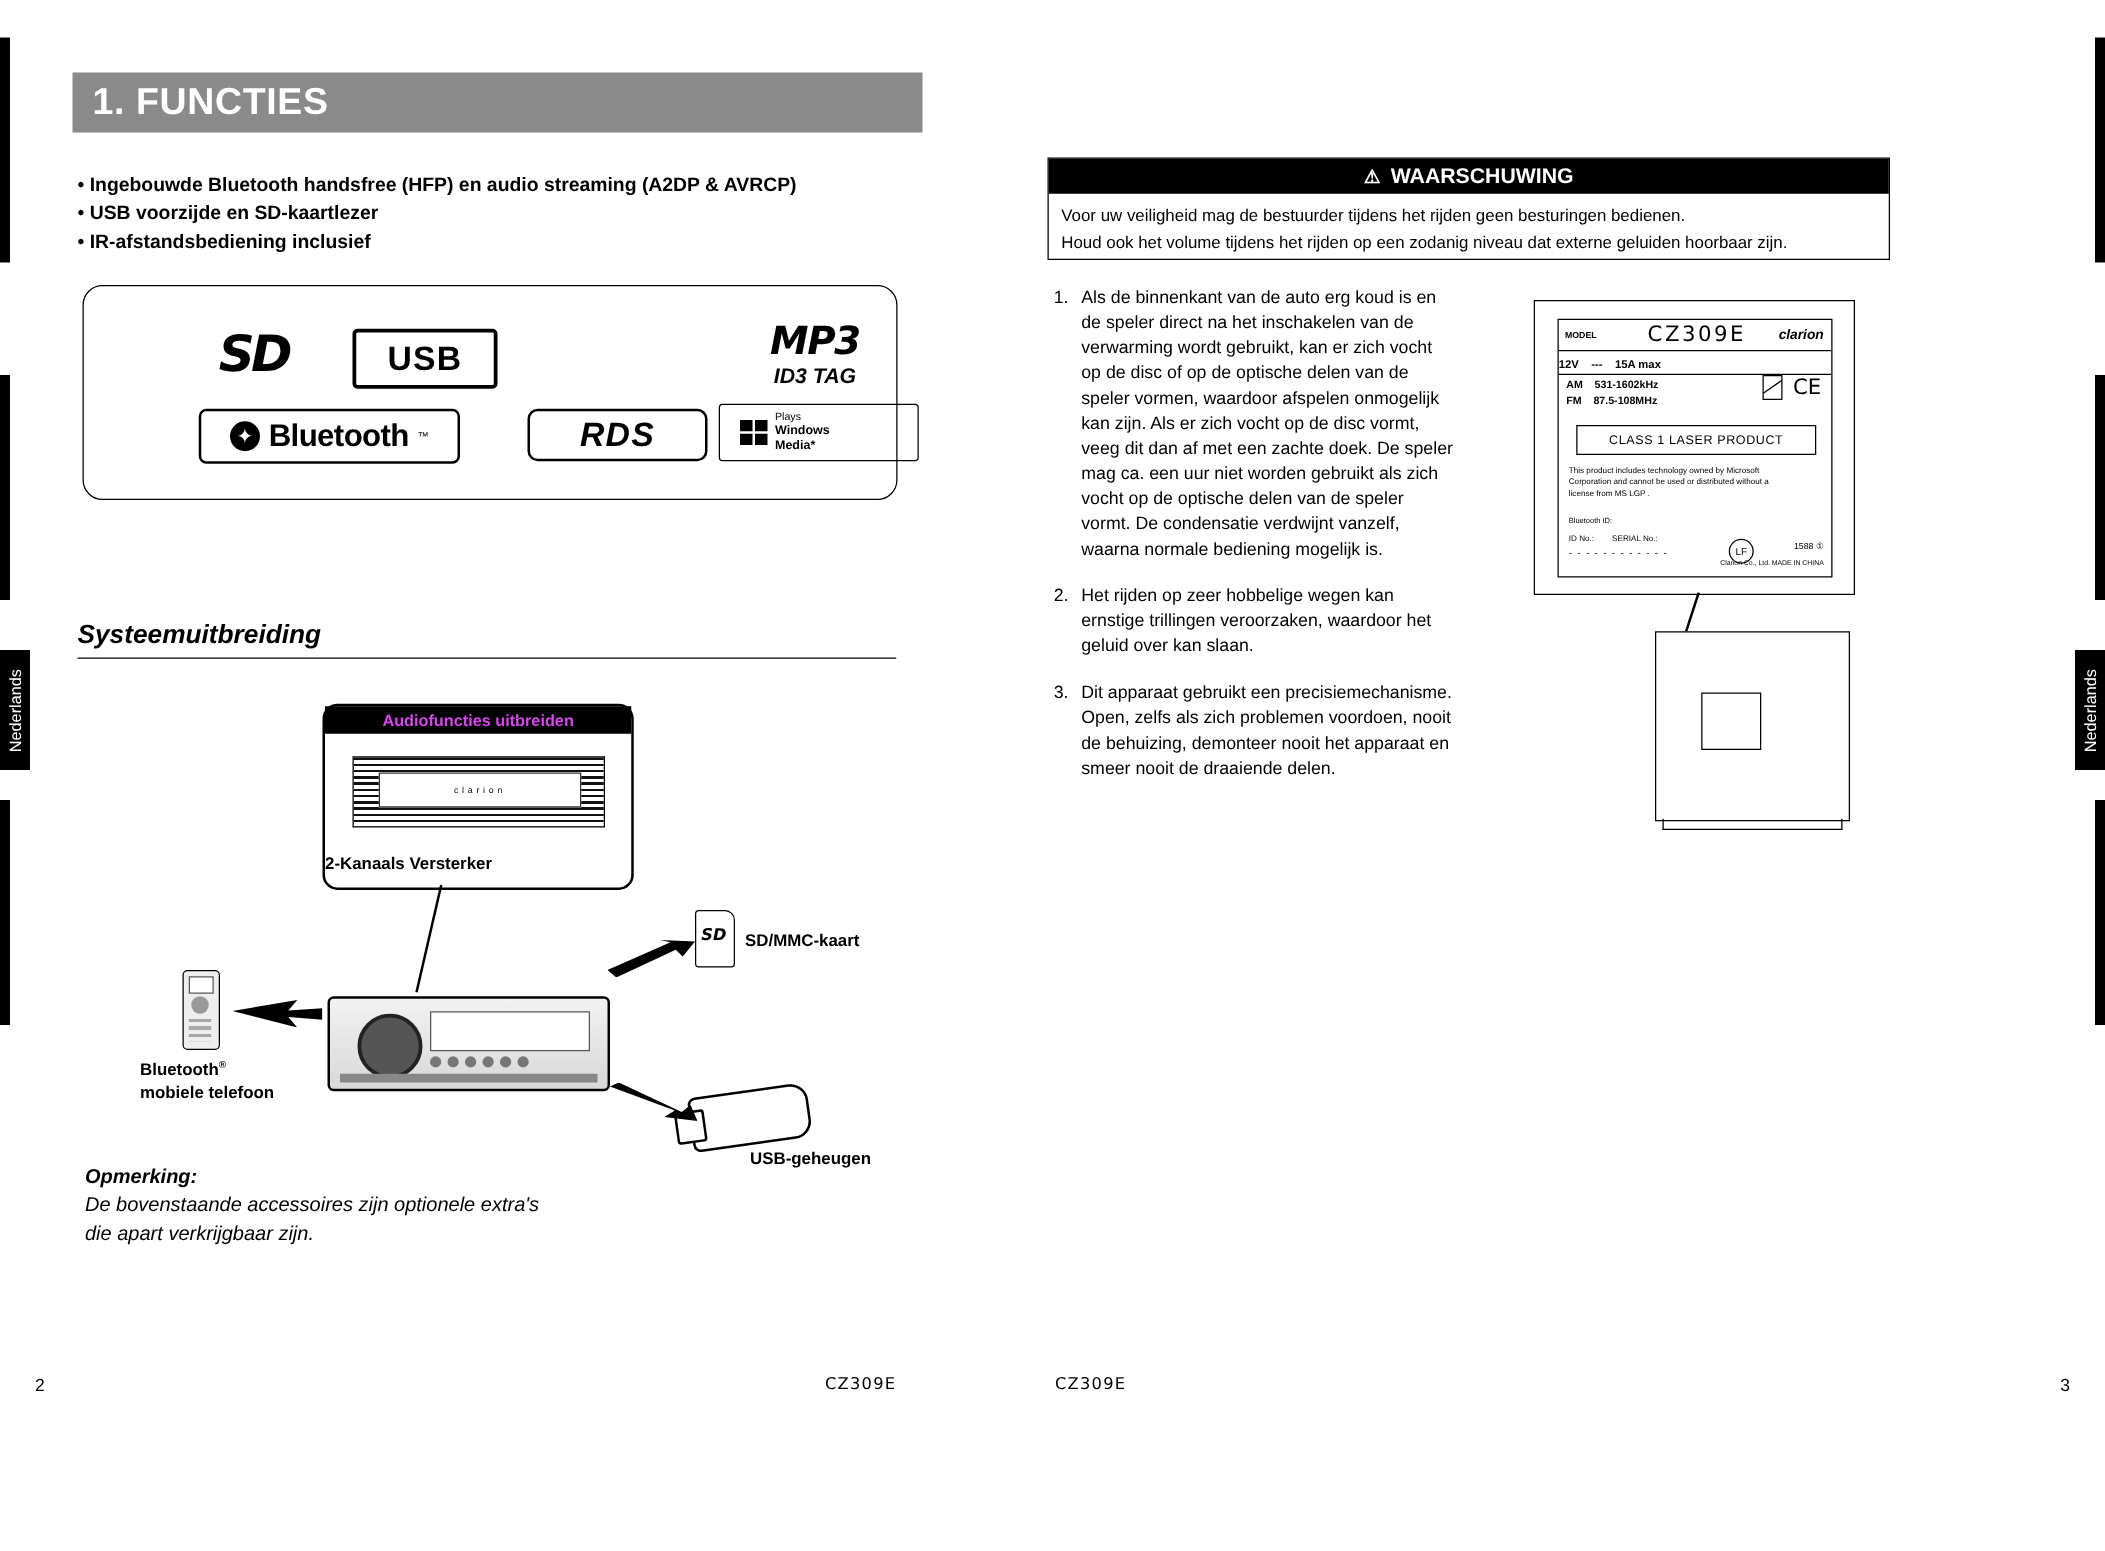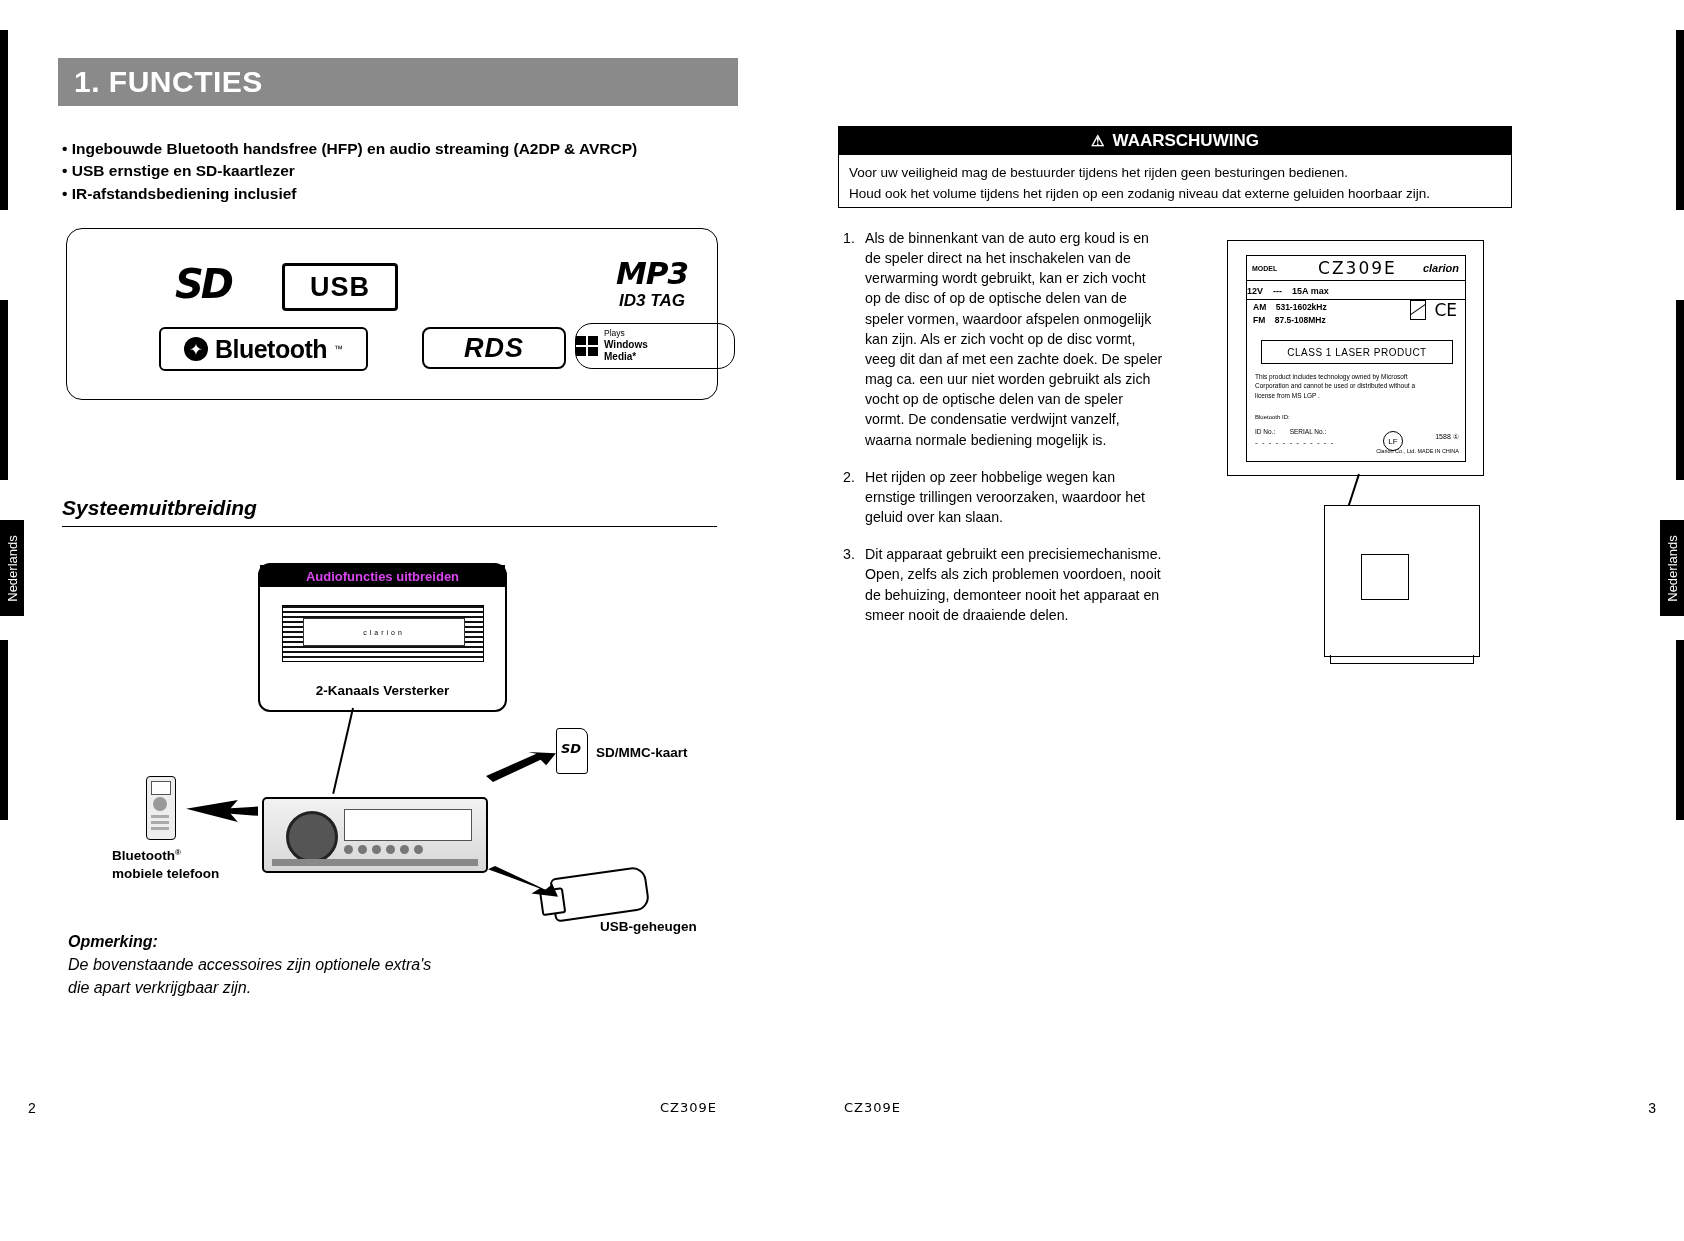--- a/index.html
+++ b/index.html
@@ -169,23 +169,23 @@
   .logo-rds span {
     font-size: 27px;
     font-weight: bold;
     font-style: italic;
     letter-spacing: 1px;
   }
   
   .logo-wm {
     left: 508px; top: 94px; width: 160px; height: 46px;
     border: 1.5px solid #000;
-    border-radius: 17px;
+    border-radius: 3px;
     justify-content: flex-start;
-    padding-left: 0;
+    padding-left: 16px;
     box-sizing: border-box;
     gap: 6px;
   }
   .wm-flag {
     width: 22px; height: 20px;
     display: grid;
     grid-template-columns: 1fr 1fr;
     grid-template-rows: 1fr 1fr;
     gap: 2px;
   }
@@ -239,21 +239,20 @@
     background: #fff;
     border: 1px solid #333;
     font-size: 7px;
     display: flex; align-items: center; justify-content: center;
     letter-spacing: 3px;
   }
   .amp-caption {
     position: absolute;
     left: 0; bottom: 12px;
     width: 100%;
-    text-align: center;
     font-size: 13.5px;
     font-weight: bold;
   }
 
   .unit-img {
     position: absolute;
     left: 262px; top: 797px;
     width: 222px; height: 72px;
     border: 2px solid #000;
     border-radius: 5px;
@@ -564,21 +563,21 @@
   <div class="edge-mark" style="left:0; top:30px; height:180px;"></div>
   <div class="edge-mark" style="left:0; top:300px; height:180px;"></div>
   <div class="edge-mark" style="left:0; top:640px; height:180px;"></div>
 
   <div class="section-header" style="left:58px; top:58px; width:680px;">
     <span>1. FUNCTIES</span>
   </div>
 
   <div class="features-list">
     <div>• Ingebouwde Bluetooth handsfree (HFP) en audio streaming (A2DP &amp; AVRCP)</div>
-    <div>• USB ernstige en SD-kaartlezer</div>
+    <div>• USB voorzijde en SD-kaartlezer</div>
     <div>• IR-afstandsbediening inclusief</div>
   </div>
 
   <div class="logo-box">
     <div class="logo logo-sd">
       <span class="sd-mark">SD</span>
     </div>
     <div class="logo logo-usb">
       <span>USB</span>
     </div>

